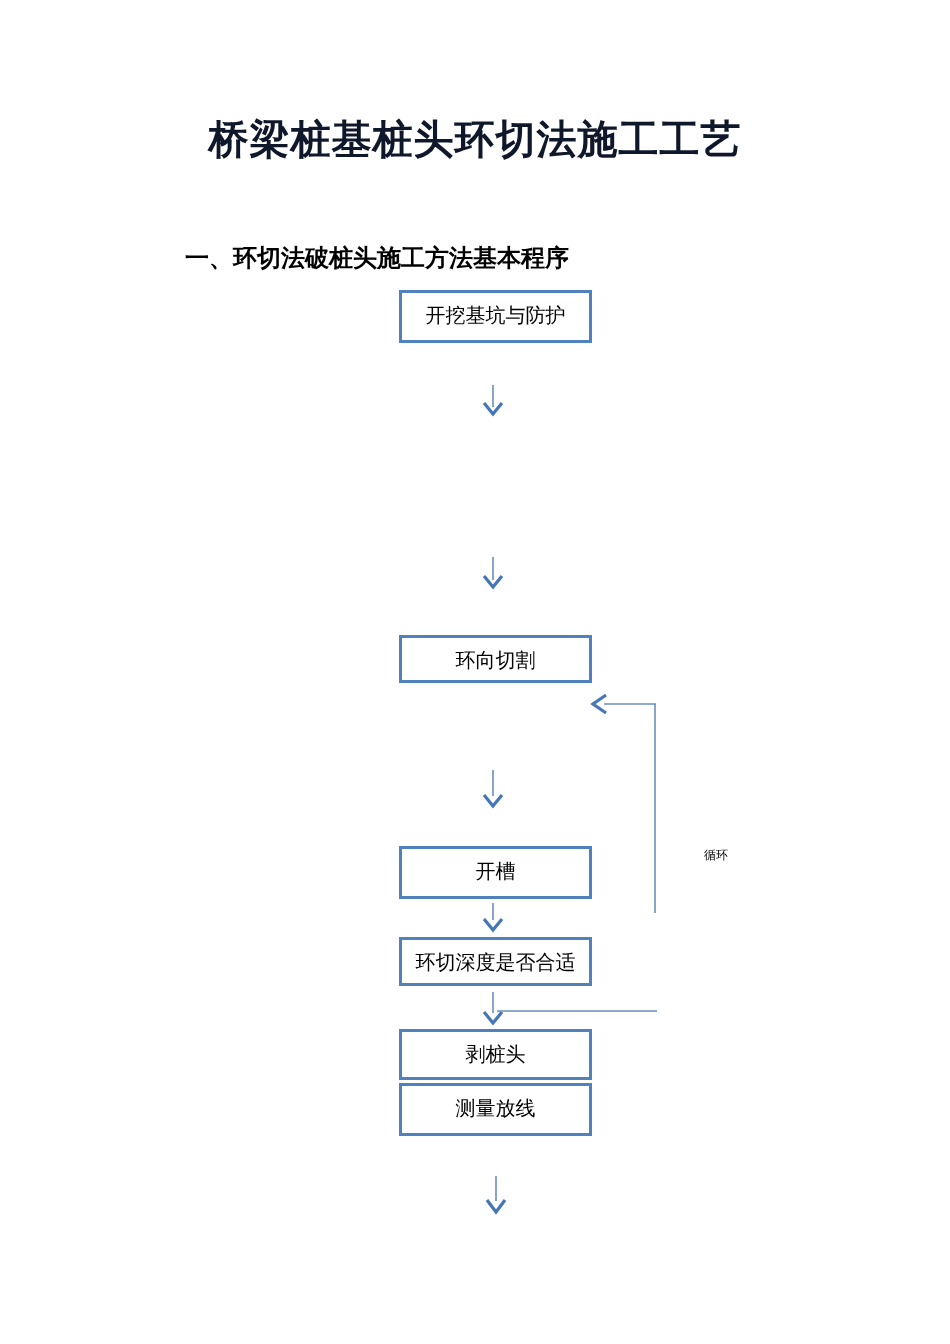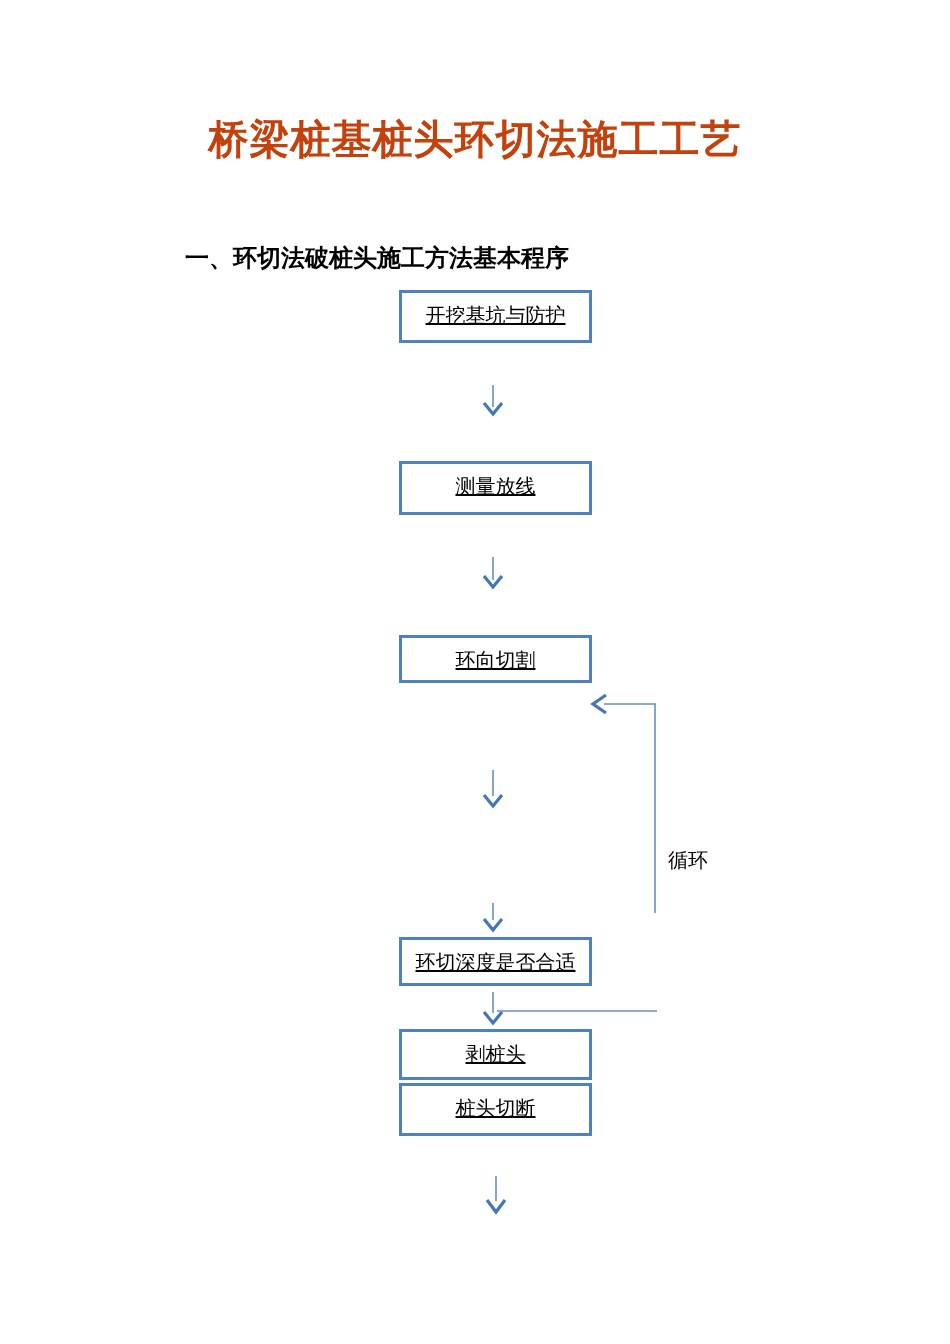--- a/index.html
+++ b/index.html
@@ -11,21 +11,21 @@
     overflow: hidden;
   }
   .page { position: absolute; left: 0; top: 0; width: 950px; height: 1344px; }
 
   .doc-title {
     position: absolute;
     top: 112px; left: 0; width: 950px;
     text-align: center;
     font-size: 40px;
     font-weight: bold;
-    color: #c2410c;
+    color: #0f172a;
     letter-spacing: 1px;
     font-family: "Liberation Serif", "DejaVu Serif", serif;
   }
   .section-heading {
     position: absolute;
     top: 218px; left: 185px;
     font-size: 24px;
     font-weight: bold;
     color: #000;
     font-family: "Liberation Sans", "DejaVu Sans", sans-serif;
@@ -36,34 +36,33 @@
     position: absolute;
     left: 399px; width: 193px;
     box-sizing: border-box;
     border: 3px solid #4f81bd;
     background: #ffffff;
     text-align: center;
     font-size: 20px;
     color: #000;
     padding-top: 9px;
     font-family: "Liberation Serif", "DejaVu Serif", serif;
-    text-decoration: underline;
   }
   .b1 { top: 290px;  height: 53px; }
   .b2 { top: 461px;  height: 54px; }
   .b3 { top: 635px;  height: 48px; }
   .b4 { top: 846px;  height: 53px; }
   .b5 { top: 937px;  height: 49px; }
   .b6 { top: 1029px; height: 51px; }
   .b7 { top: 1083px; height: 53px; }
 
   .loop-label {
     position: absolute;
-    left: 668px; top: 847px;
-    font-size: 20px;
+    left: 704px; top: 847px;
+    font-size: 12px;
     color: #000;
     font-family: "Liberation Serif", "DejaVu Serif", serif;
   }
 
   svg.connectors {
     position: absolute; left: 0; top: 0;
     width: 950px; height: 1344px;
     pointer-events: none;
   }
 </style>
@@ -114,31 +113,31 @@
 
     <g>
       <line x1="496" y1="1176" x2="496" y2="1201" stroke="#6a8ebe" stroke-width="1.6"></line>
       <path d="M487 1200 L496 1212 L505 1200" fill="none" stroke="#4576b5" stroke-width="3.2"></path>
     </g>
   </svg>
 
   <div class="flow-box b1">
     <span>开挖基坑与防护</span>
   </div>
-  <div class="flow-box b2">
-    <span>测量放线</span>
-  </div>
   <div class="flow-box b3">
     <span>环向切割</span>
+  </div>
+  <div class="flow-box b4">
+    <span>开槽</span>
   </div>
   <div class="flow-box b5">
     <span>环切深度是否合适</span>
   </div>
   <div class="flow-box b6">
     <span>剥桩头</span>
   </div>
   <div class="flow-box b7">
-    <span>桩头切断</span>
+    <span>测量放线</span>
   </div>
 
   <div class="loop-label">循环</div>
 
 </div>
 
 </body></html>

